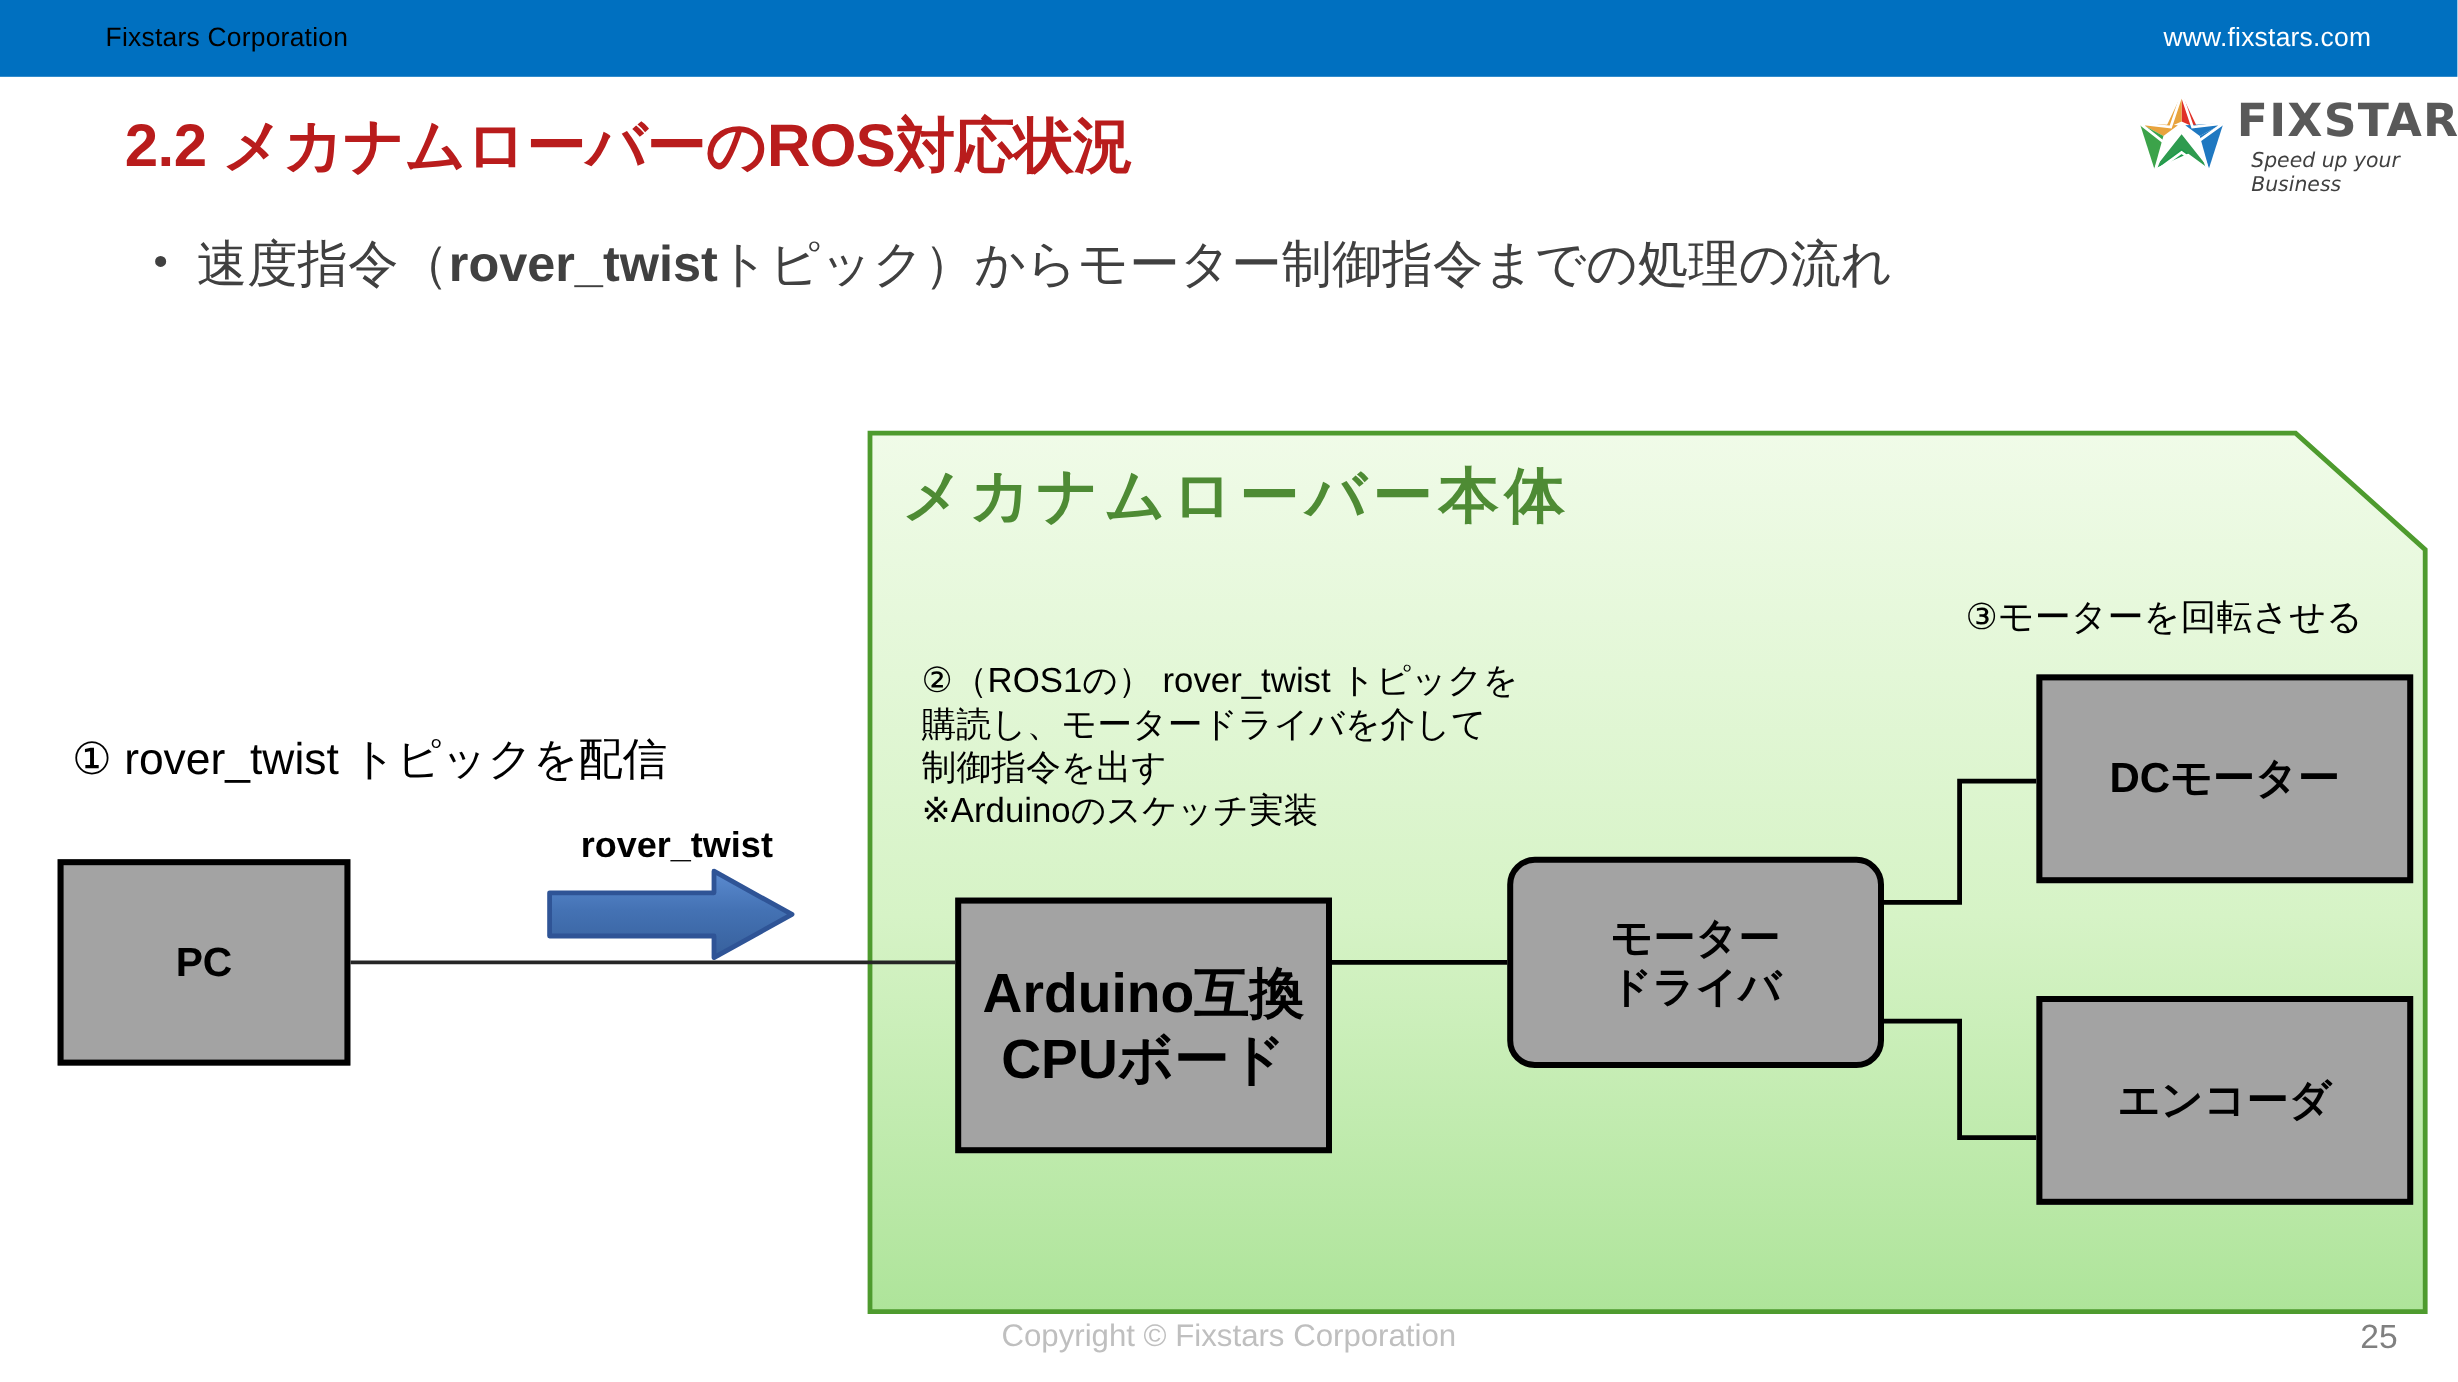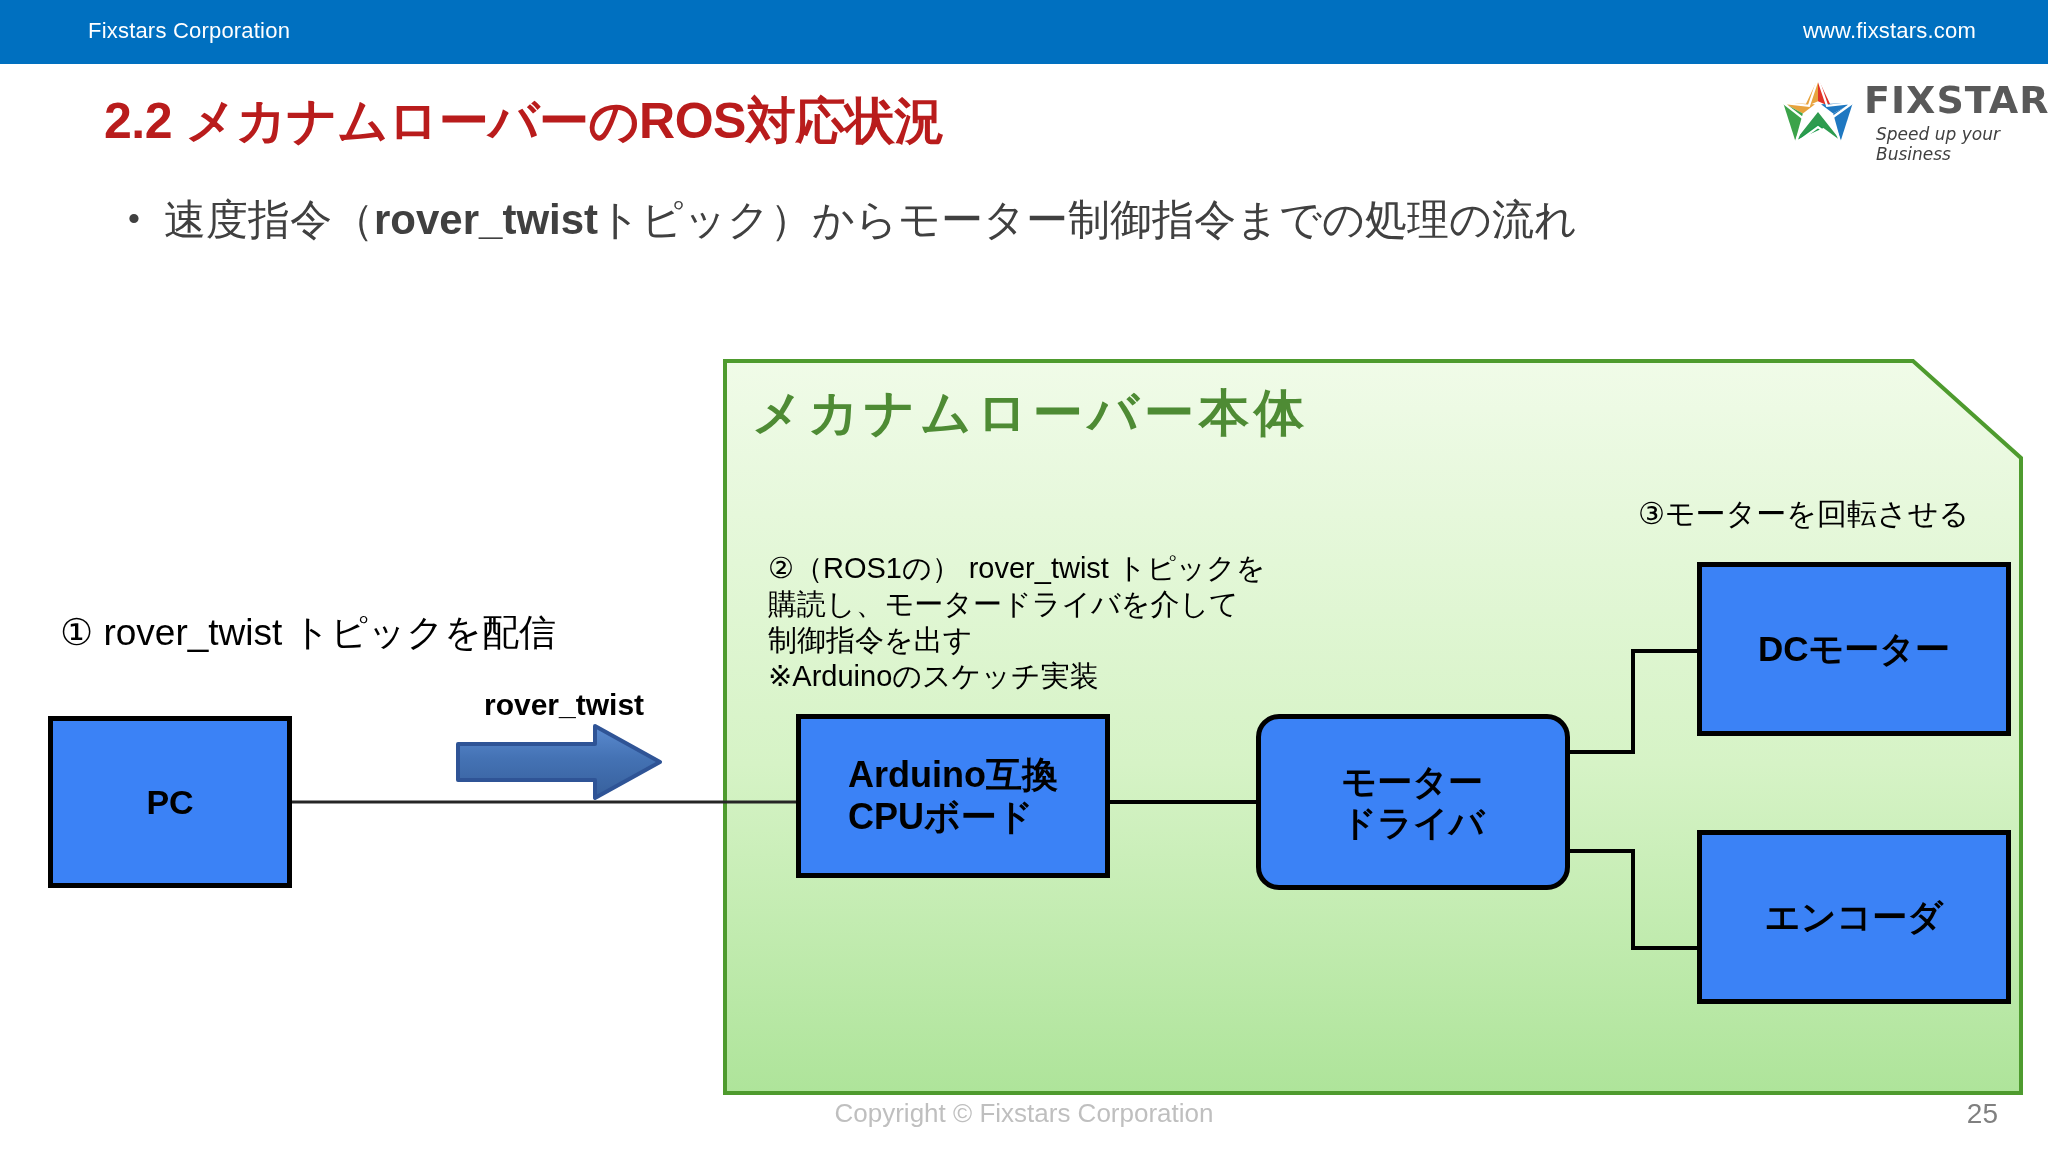--- a/index.html
+++ b/index.html
@@ -9,21 +9,21 @@
     font-family:"Liberation Sans","DejaVu Sans",sans-serif;
   }
 
   
   .topbar{
     position:absolute; left:0; top:0; width:2048px; height:64px;
     background:#0070C0;
   }
   .topbar-left{
     position:absolute; left:88px; top:18px;
-    font-size:22px; color:#ffffff; letter-spacing:.2px;text-align:right;
+    font-size:22px; color:#000000; letter-spacing:.2px;text-align:right;
   }
   .topbar-right{
     position:absolute; right:72px; top:18px;
     font-size:22px; color:#ffffff; letter-spacing:.2px;
   }
 
   
   .slide-title{
     position:absolute; left:104px; top:88px;
     font-size:50px; font-weight:bold; color:#b91c1c;
@@ -81,27 +81,27 @@
   .anno-3{ left:1638px; top:494px; font-size:30px; white-space:nowrap; }
 
   
   .arrow-label{
     position:absolute; left:484px; top:688px;
     font-size:30px; font-weight:bold; color:#000; white-space:nowrap;
   }
 
   
   .node{
-    position:absolute; background:#3b82f6; border:5px solid #000000;
+    position:absolute; background:#a3a3a3; border:5px solid #000000;
     display:flex; align-items:center; justify-content:center;
-    font-weight:bold; color:#000;
+    text-align:center; font-weight:bold; color:#000;
     line-height:1.18; z-index:5;
   }
   .node-pc       { left:48px;   top:716px; width:244px; height:172px; font-size:34px; }
-  .node-arduino  { left:796px;  top:714px; width:314px; height:164px; font-size:36px; }
+  .node-arduino  { left:796px;  top:748px; width:314px; height:213px; font-size:46px; }
   .node-driver   { left:1256px; top:714px; width:314px; height:176px; font-size:35px;border-radius:23px; }
   .node-dcmotor  { left:1697px; top:562px; width:314px; height:174px; font-size:35px; }
   .node-encoder  { left:1697px; top:830px; width:314px; height:174px; font-size:35px; }
 
   
   .wires{ position:absolute; left:0; top:0; width:2048px; height:1152px; z-index:3; }
 
   
   .footer-copy{
     position:absolute; left:0; top:1098px; width:2048px; text-align:center;

